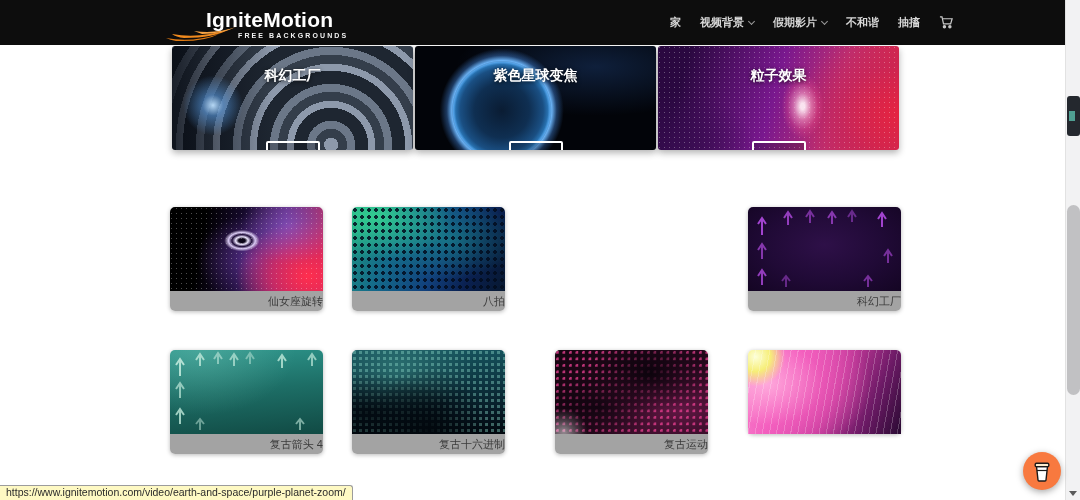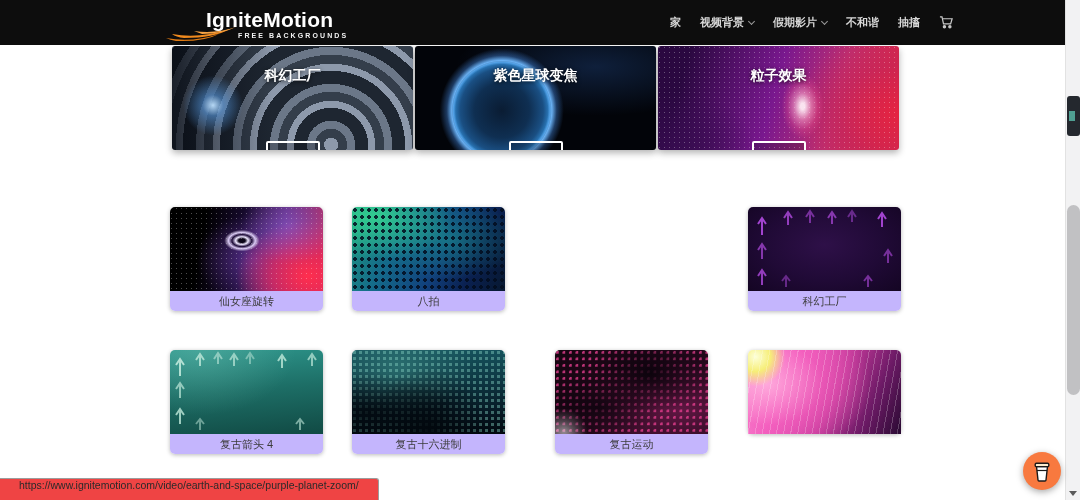--- a/index.html
+++ b/index.html
@@ -42,21 +42,21 @@
 
   .speckle::after { content:""; position:absolute; inset:0;
     background-image:radial-gradient(circle 1px at 1.5px 1.5px, rgba(255,255,255,0.3) 95%, rgba(255,255,255,0));
     background-size:5px 5px; pointer-events:none; }
 
   
   .tile { position:absolute; width:153px; cursor:pointer; border-radius:5px; box-shadow:0 1px 4px rgba(0,0,0,0.28); }
   .row1 { top:207px; } .row2 { top:350px; }
   .col1 { left:170px; } .col2 { left:352px; } .col3 { left:555px; } .col4 { left:748px; }
   .thumb { position:relative; width:153px; height:84px; border-radius:5px 5px 0 0; overflow:hidden; }
-  .tile-label { width:153px; height:20px; background:#c4b5fd; border-radius:0 0 5px 5px; text-align:center; line-height:20px; font-size:11px; color:#3b3b3b; }
+  .tile-label { width:153px; height:20px; background:#a3a3a3; border-radius:0 0 5px 5px; text-align:right; line-height:20px; font-size:11px; color:#3b3b3b; }
 
   .art-andromeda { background:
     radial-gradient(ellipse 23px 14px at 47% 40%, #0c0618 14%, #eee6ff 27%, #1e0c38 43%, #d8c8f2 58%, rgba(240,230,255,0.4) 68%, rgba(0,0,0,0) 77%),
     radial-gradient(ellipse 70px 55px at 78% 22%, rgba(150,100,220,0.55), rgba(0,0,0,0) 70%),
     radial-gradient(ellipse 95px 75px at 90% 82%, #ff2e4e 0%, rgba(230,40,90,0.75) 38%, rgba(0,0,0,0) 75%),
     radial-gradient(ellipse 85px 65px at 56% 62%, rgba(125,70,195,0.6), rgba(0,0,0,0) 70%),
     linear-gradient(100deg, #000 22%, #170a2e 46%, #5a2878 70%, #c83060 100%); }
 
   .art-hexdots { background-image:
     radial-gradient(circle 2px at 3px 3px, rgba(2,12,30,0.85) 92%, rgba(2,12,30,0)),
@@ -97,21 +97,21 @@
     linear-gradient(120deg, #150510 0%, #27091d 60%, #190615 100%);
     background-size:100% 100%, 100% 100%, 100% 100%, 6.5px 6.5px, 100% 100%, 100% 100%; }
 
   .art-lightwall { background-image:
     repeating-linear-gradient(100deg, rgba(255,255,255,0.22) 0 1px, rgba(255,255,255,0) 1px 7px),
     radial-gradient(circle at 5% 8%, #fdffd8 0%, #f6ee78 9%, rgba(248,240,122,0) 18%),
     radial-gradient(ellipse 150px 110px at 12% 40%, rgba(255,170,220,0.95) 0%, rgba(246,95,190,0.65) 38%, rgba(0,0,0,0) 70%),
     linear-gradient(115deg, #ffd6ec 0%, #f060c0 28%, #c03898 55%, #6d1a66 78%, #290a32 100%); }
 
   
-  .statusbar { position:absolute; left:0; bottom:0; height:22px; background:#ef4444; border:1px solid #9c9c9c; border-left:none; border-bottom:none; border-radius:0 3px 0 0; font-size:10.5px; color:#2a2a2a; line-height:13px; padding:0 19px; white-space:nowrap; }
+  .statusbar { position:absolute; left:0; bottom:0; height:15px; background:#fef9c3; border:1px solid #9c9c9c; border-left:none; border-bottom:none; border-radius:0 3px 0 0; font-size:10.5px; color:#2a2a2a; line-height:13px; padding:0 6px; white-space:nowrap; }
 
   
   .scrollbar { position:absolute; right:0; top:0; width:15px; height:500px; background:#f2f2f3; border-left:1px solid #e2e2e2; z-index:40; }
   .scroll-marker { position:absolute; left:1px; top:96px; width:13px; height:40px; background:#24282e; border-radius:3px; }
   .scroll-marker-chip { position:absolute; left:2px; top:15px; width:6px; height:10px; background:#4f9f92; }
   .scroll-thumb { position:absolute; left:1px; top:205px; width:13px; height:190px; background:#c1c1c3; border-radius:7px; cursor:grab; }
   .scroll-down { position:absolute; left:3px; bottom:4px; width:0; height:0; border-left:4.5px solid transparent; border-right:4.5px solid transparent; border-top:5px solid #5a5a5a; cursor:pointer; }
 
   
   .coffee { position:absolute; left:1023px; top:452px; width:38px; height:38px; border-radius:50%; background:#f8793f; box-shadow:0 2px 7px rgba(0,0,0,0.35); cursor:pointer; display:flex; align-items:center; justify-content:center; z-index:45; }

